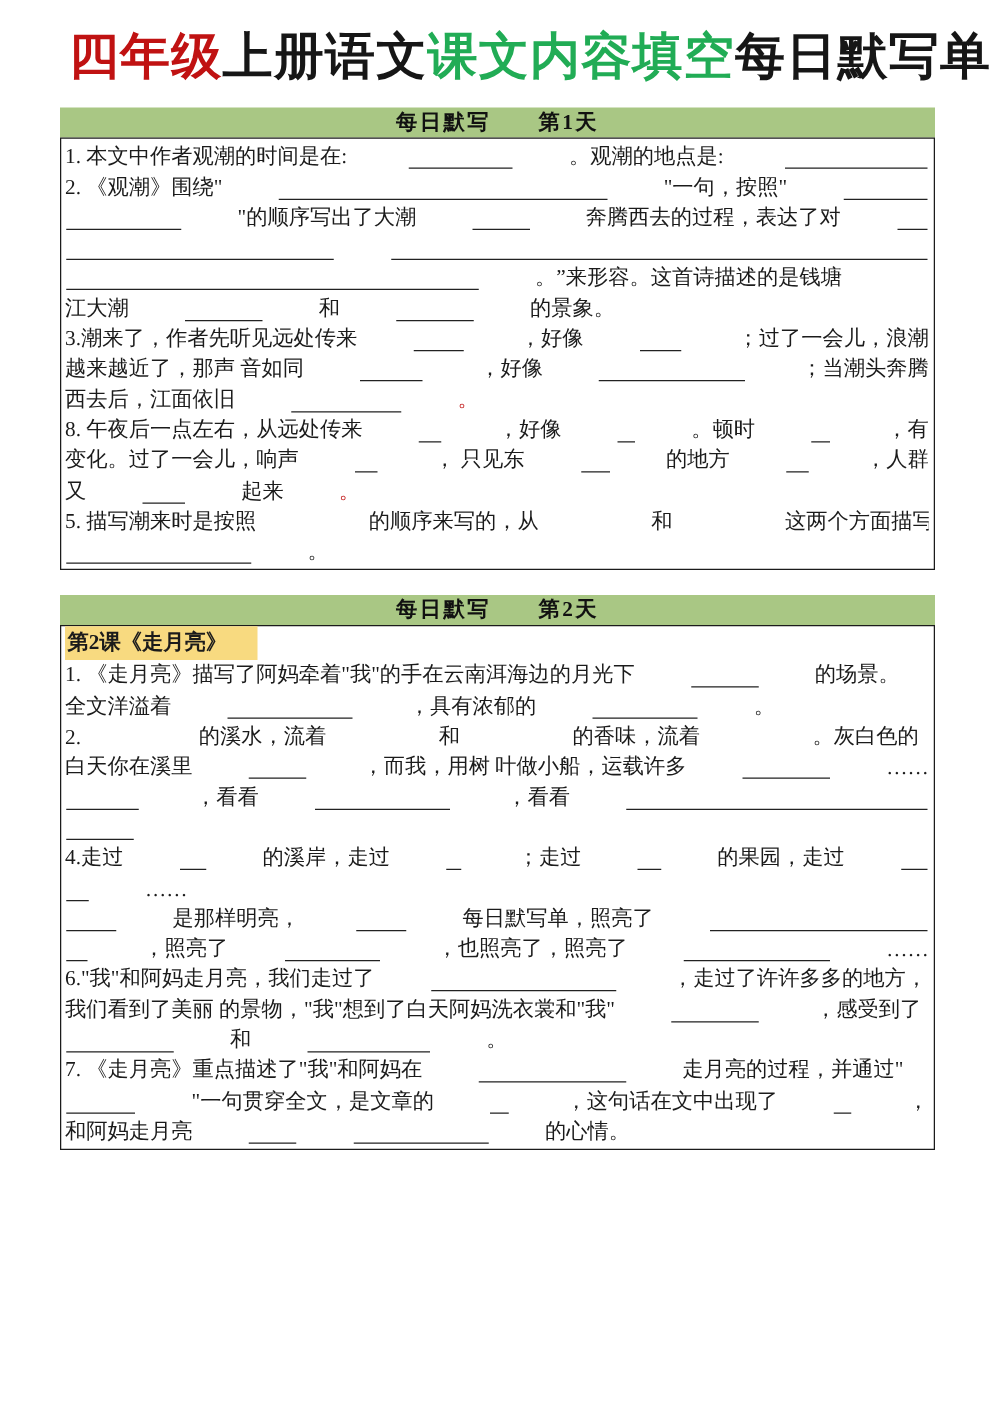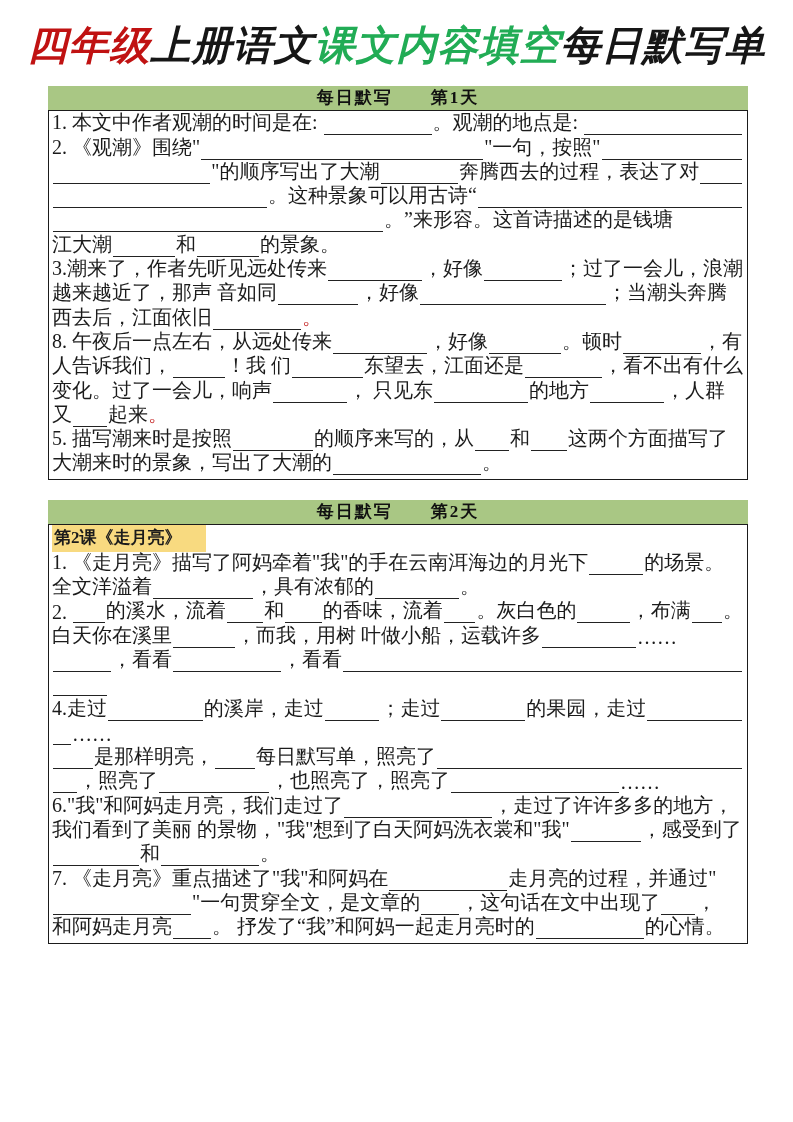--- a/index.html
+++ b/index.html
@@ -1,38 +1,38 @@
 <!DOCTYPE html>
 <html style="--banner-bg: #a9c784; --highlight-bg: #f8da80; --border-c: #1b1b1b;"><head>
 <meta charset="utf-8">
 <style>
   html,body{margin:0;padding:0;}
   body{
     width:793px;height:1122px;background:#ffffff;position:relative;
     font-family:"Liberation Serif", serif;color:#1b1b1b;
   }
   .title{
-    margin:22px 0 0 0;text-align:center;
+    margin:22px 0 0 0;text-align:right;
     font-family:"Liberation Sans", sans-serif;
-    font-size:40px;font-weight:bold;letter-spacing:1px;line-height:1.15;font-style:italic;
+    font-size:40px;font-weight:bold;letter-spacing:1px;line-height:1.15;
   }
   .sheet{width:700px;margin-left:48px;}
   .banner{
     margin-top:18px;height:24px;line-height:24px;text-align:center;
     background:var(--banner-bg,#a9c784);
     font-size:17px;font-weight:bold;color:#111;letter-spacing:2px;
   }
   .banner.second{margin-top:20px;}
   .box{
     border:1.5px solid var(--border-c,#1b1b1b);
     padding:1px 4px 3px 3px;
   }
   .line{
     display:flex;align-items:flex-end;height:24.3px;
-    font-size:20px;white-space:pre;overflow:hidden;
+    font-size:17px;white-space:pre;overflow:hidden;gap:44px;
   }
   .seg{flex:0 0 auto;}
   .blank{
     flex:0 1 auto;height:3px;
     border-bottom:1.4px solid #222;
     margin:0 1px 1px 1px;
   }
   .blank.fill{flex:1 1 40px;}
   .lesson-line{height:25px;display:flex;align-items:center;}
   .lesson{
@@ -47,32 +47,31 @@
 <h1 class="title"><span style="color: rgb(192, 18, 18);">四年级</span><span style="color: rgb(22, 22, 22);">上册语文</span><span style="color: rgb(33, 172, 85);">课文内容填空</span><span style="color: rgb(22, 22, 22);">每日默写单</span></h1>
 
 <div class="sheet">
 
   <div class="banner">每日默写　　第1天</div>
   <div class="box">
     <div>
         <div class="line"><span class="seg">1. 本文中作者观潮的时间是在: </span><span class="blank" style="width: 108px; flex-basis: 108px;"></span><span class="seg">。观潮的地点是: </span><span class="blank fill" style="width: 148px; flex-basis: 148px;"></span></div>
         <div class="line"><span class="seg">2. 《观潮》围绕"</span><span class="blank" style="width: 282px; flex-basis: 282px;"></span><span class="seg">"一句，按照"</span><span class="blank fill" style="width: 72px; flex-basis: 72px;"></span></div>
         <div class="line"><span class="blank" style="width: 158px; flex-basis: 158px;"></span><span class="seg">"的顺序写出了大潮</span><span class="blank" style="width: 78px; flex-basis: 78px;"></span><span class="seg">奔腾西去的过程，表达了对</span><span class="blank fill" style="width: 42px; flex-basis: 42px;"></span></div>
-        <div class="line"><span class="blank" style="width: 214px; flex-basis: 214px;"></span><span class="seg">。这种景象可以用古诗“</span><span class="blank fill" style="width: 238px; flex-basis: 238px;"></span></div>
+        <div class="line"><span class="blank" style="width: 214px; flex-basis: 214px;"></span><span class="blank fill" style="width: 238px; flex-basis: 238px;"></span></div>
         <div class="line"><span class="blank" style="width: 330px; flex-basis: 330px;"></span><span class="seg">。”来形容。这首诗描述的是钱塘</span></div>
         <div class="line"><span class="seg">江大潮</span><span class="blank" style="width: 62px; flex-basis: 62px;"></span><span class="seg">和</span><span class="blank" style="width: 62px; flex-basis: 62px;"></span><span class="seg">的景象。</span></div>
         <div class="line"><span class="seg">3.潮来了，作者先听见远处传来</span><span class="blank" style="width: 94px; flex-basis: 94px;"></span><span class="seg">，好像</span><span class="blank" style="width: 78px; flex-basis: 78px;"></span><span class="seg">；过了一会儿，浪潮</span></div>
         <div class="line"><span class="seg">越来越近了，那声 音如同</span><span class="blank" style="width: 80px; flex-basis: 80px;"></span><span class="seg">，好像</span><span class="blank" style="width: 186px; flex-basis: 186px;"></span><span class="seg">；当潮头奔腾</span></div>
         <div class="line"><span class="seg">西去后，江面依旧</span><span class="blank" style="width: 88px; flex-basis: 88px;"></span><span class="seg" style="color: rgb(192, 18, 18);">。</span></div>
         <div class="line"><span class="seg">8. 午夜后一点左右，从远处传来</span><span class="blank" style="width: 94px; flex-basis: 94px;"></span><span class="seg">，好像</span><span class="blank" style="width: 72px; flex-basis: 72px;"></span><span class="seg">。顿时</span><span class="blank" style="width: 78px; flex-basis: 78px;"></span><span class="seg">，有</span></div>
-        <div class="line"><span class="seg">人告诉我们，</span><span class="blank" style="width: 54px; flex-basis: 54px;"></span><span class="seg">！我 们</span><span class="blank" style="width: 74px; flex-basis: 74px;"></span><span class="seg">东望去，江面还是</span><span class="blank" style="width: 80px; flex-basis: 80px;"></span><span class="seg">，看不出有什么</span></div>
         <div class="line"><span class="seg">变化。过了一会儿，响声</span><span class="blank" style="width: 74px; flex-basis: 74px;"></span><span class="seg">， 只见东</span><span class="blank" style="width: 94px; flex-basis: 94px;"></span><span class="seg">的地方</span><span class="blank" style="width: 74px; flex-basis: 74px;"></span><span class="seg">，人群</span></div>
         <div class="line"><span class="seg">又</span><span class="blank" style="width: 34px; flex-basis: 34px;"></span><span class="seg">起来</span><span class="seg" style="color: rgb(192, 18, 18);">。</span></div>
         <div class="line"><span class="seg">5. 描写潮来时是按照</span><span class="blank" style="width: 80px; flex-basis: 80px;"></span><span class="seg">的顺序来写的，从</span><span class="blank" style="width: 34px; flex-basis: 34px;"></span><span class="seg">和</span><span class="blank" style="width: 36px; flex-basis: 36px;"></span><span class="seg">这两个方面描写了</span></div>
-        <div class="line"><span class="seg">大潮来时的景象，写出了大潮的</span><span class="blank" style="width: 148px; flex-basis: 148px;"></span><span class="seg">。</span></div>
+        <div class="line"><span class="blank" style="width: 148px; flex-basis: 148px;"></span><span class="seg">。</span></div>
       </div>
   </div>
 
   <div class="banner second">每日默写　　第2天</div>
   <div class="box">
     <div class="lesson-line">
       <span class="lesson">第2课《走月亮》</span>
     </div>
     <div>
         <div class="line"><span class="seg">1. 《走月亮》描写了阿妈牵着"我"的手在云南洱海边的月光下</span><span class="blank" style="width: 54px; flex-basis: 54px;"></span><span class="seg">的场景。</span></div>
@@ -83,17 +82,17 @@
         <div class="line"><span class="blank" style="width: 54px; flex-basis: 54px;"></span></div>
         <div class="line"><span class="seg">4.走过</span><span class="blank" style="width: 104px; flex-basis: 104px;"></span><span class="seg">的溪岸，走过</span><span class="blank" style="width: 60px; flex-basis: 60px;"></span><span class="seg">；走过</span><span class="blank" style="width: 92px; flex-basis: 92px;"></span><span class="seg">的果园，走过</span><span class="blank fill" style="width: 104px; flex-basis: 104px;"></span></div>
         <div class="line"><span class="blank" style="width: 18px; flex-basis: 18px;"></span><span class="seg">……</span></div>
         <div class="line"><span class="blank" style="width: 40px; flex-basis: 40px;"></span><span class="seg">是那样明亮，</span><span class="blank" style="width: 40px; flex-basis: 40px;"></span><span class="seg">每日默写单，照亮了</span><span class="blank fill" style="width: 98px; flex-basis: 98px;"></span></div>
         <div class="line"><span class="blank" style="width: 24px; flex-basis: 24px;"></span><span class="seg">，照亮了</span><span class="blank" style="width: 110px; flex-basis: 110px;"></span><span class="seg">，也照亮了，照亮了</span><span class="blank" style="width: 168px; flex-basis: 168px;"></span><span class="seg">……</span></div>
         <div class="line"><span class="seg">6."我"和阿妈走月亮，我们走过了</span><span class="blank" style="width: 148px; flex-basis: 148px;"></span><span class="seg">，走过了许许多多的地方，</span></div>
         <div class="line"><span class="seg">我们看到了美丽 的景物，"我"想到了白天阿妈洗衣裳和"我"</span><span class="blank" style="width: 70px; flex-basis: 70px;"></span><span class="seg">，感受到了</span></div>
         <div class="line"><span class="blank" style="width: 86px; flex-basis: 86px;"></span><span class="seg">和</span><span class="blank" style="width: 98px; flex-basis: 98px;"></span><span class="seg">。</span></div>
         <div class="line"><span class="seg">7. 《走月亮》重点描述了"我"和阿妈在</span><span class="blank" style="width: 118px; flex-basis: 118px;"></span><span class="seg">走月亮的过程，并通过"</span></div>
         <div class="line"><span class="blank" style="width: 138px; flex-basis: 138px;"></span><span class="seg">"一句贯穿全文，是文章的</span><span class="blank" style="width: 38px; flex-basis: 38px;"></span><span class="seg">，这句话在文中出现了</span><span class="blank" style="width: 34px; flex-basis: 34px;"></span><span class="seg">，</span></div>
-        <div class="line"><span class="seg">和阿妈走月亮</span><span class="blank" style="width: 38px; flex-basis: 38px;"></span><span class="seg">。 抒发了“我”和阿妈一起走月亮时的</span><span class="blank" style="width: 108px; flex-basis: 108px;"></span><span class="seg">的心情。</span></div>
+        <div class="line"><span class="seg">和阿妈走月亮</span><span class="blank" style="width: 38px; flex-basis: 38px;"></span><span class="blank" style="width: 108px; flex-basis: 108px;"></span><span class="seg">的心情。</span></div>
       </div>
   </div>
 
 </div>
 
 </body></html>

